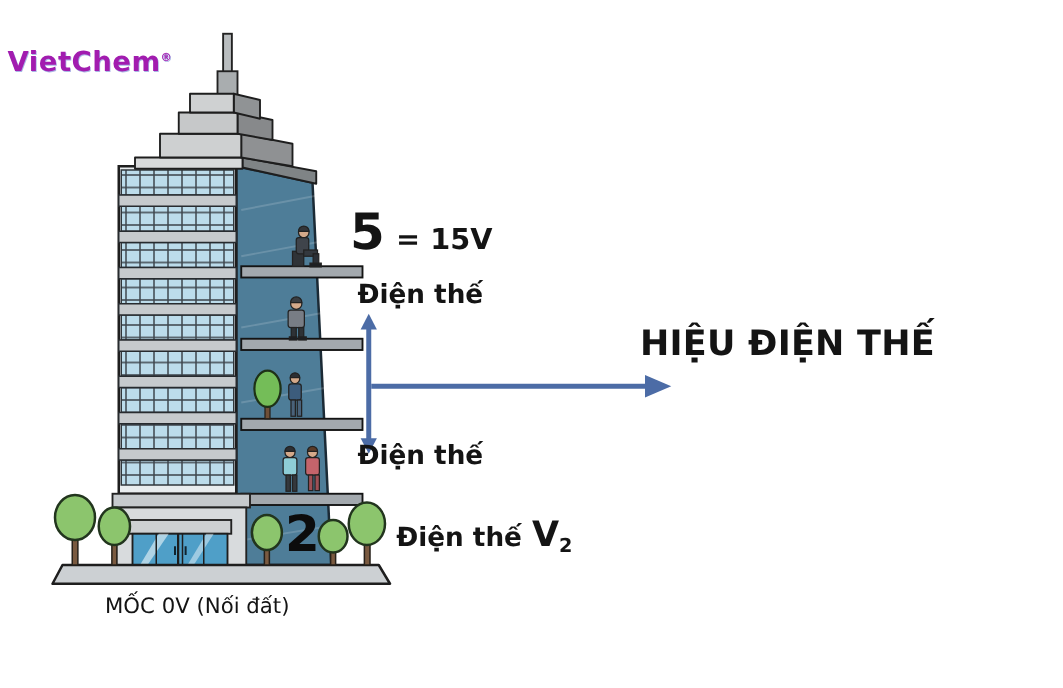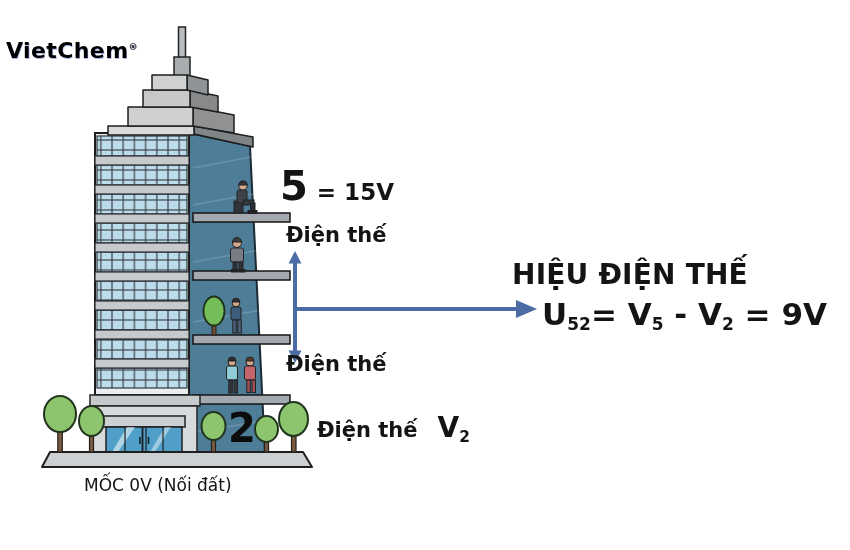--- a/index.html
+++ b/index.html
@@ -5,28 +5,28 @@
   * { margin:0; padding:0; box-sizing:border-box; }
   html,body { background:#ffffff; }
   .stage {
     position:relative; width:850px; height:550px; background:#ffffff;
     overflow:hidden; font-family:"DejaVu Sans","Liberation Sans",sans-serif;
   }
   svg.art { position:absolute; left:0; top:0; }
   .txt { position:absolute; color:#141414; white-space:nowrap; line-height:1.15; z-index:2; }
   .logo {
     position:absolute; left:6px; top:38px; z-index:2;
-    font-weight:800; font-size:22px; color:#000000; letter-spacing:0.4px;
+    font-weight:800; font-size:22px; color:#a21caf; letter-spacing:0.4px;
     text-shadow:0.6px 0.6px 0 #aab6e6;
   }
   .logo sup { font-size:9px; vertical-align:super; font-weight:700; }
   .floor5 { left:280px; top:163px; display:flex; align-items:baseline; gap:9px; }
   .f5n { font-size:40px; font-weight:700; }
   .f5v { font-size:23px; font-weight:700; }
-  .pot { display:flex; align-items:baseline; gap:20px; font-weight:700; }
+  .pot { display:flex; align-items:baseline; gap:8px; font-weight:700; }
   .pot .pre { font-size:21px; }
   .pot .var { font-size:28px; }
   .p5 { left:286px; top:223px; }
   .p2 { left:286px; top:352px; }
   .pg { left:317px; top:412px; }
   .sb { font-size:0.55em; font-weight:700; vertical-align:-0.3em; }
   .floor2n { left:228px; top:405px; font-size:40px; font-weight:700; color:#0c0c0c; }
   .ground { left:84px; top:476px; font-size:17px; font-weight:400; }
   .rtitle { left:512px; top:259px; font-size:28px; font-weight:700; letter-spacing:0.2px; }
   .formula { left:542px; top:297px; font-size:31px; font-weight:700; }
@@ -219,15 +219,14 @@
     <span class="pre">Điện thế</span>
     <span class="var"><span>V</span><span class="sb">2</span></span>
   </div>
 
   <div class="txt floor2n">2</div>
 
   <div class="txt ground">MỐC 0V (Nối đất)</div>
 
   <div class="txt rtitle">HIỆU ĐIỆN THẾ</div>
 
-  <div class="txt formula"><span>U</span><span class="sb">52</span><span>= V</span><span class="sb">5</span><span> - V</span><span class="sb">2</span><span> = 9V</span></div>
 
 </div>
 
 </body></html>

